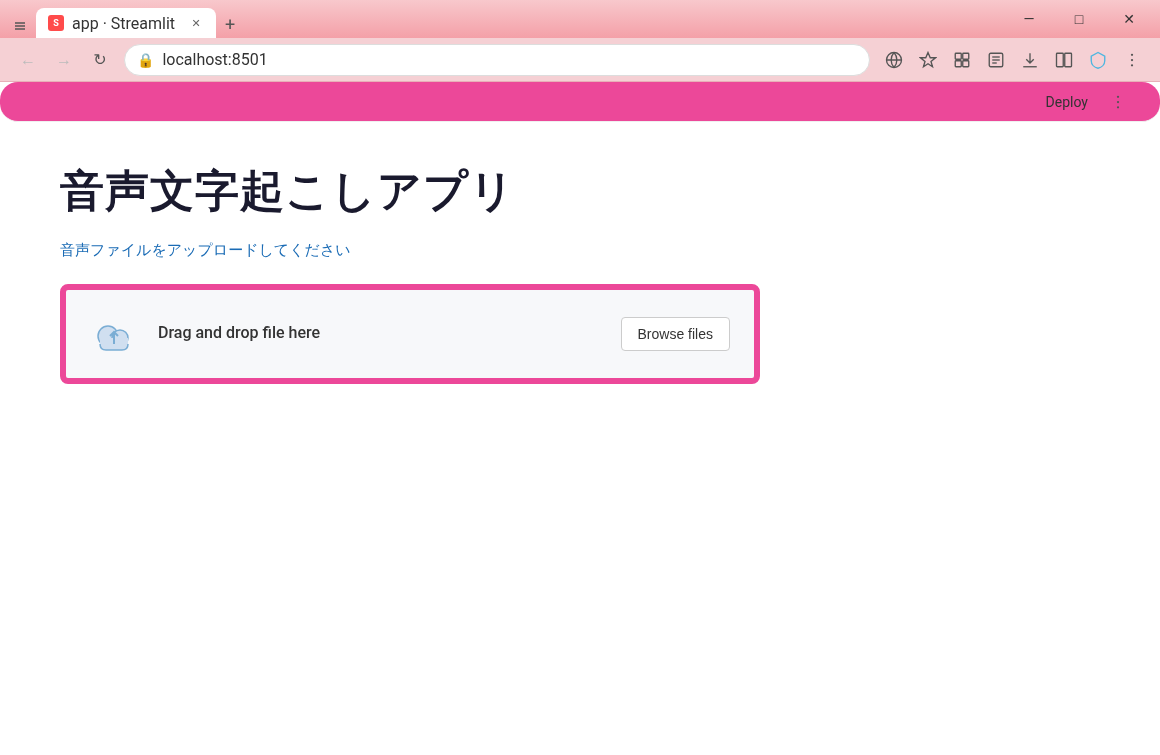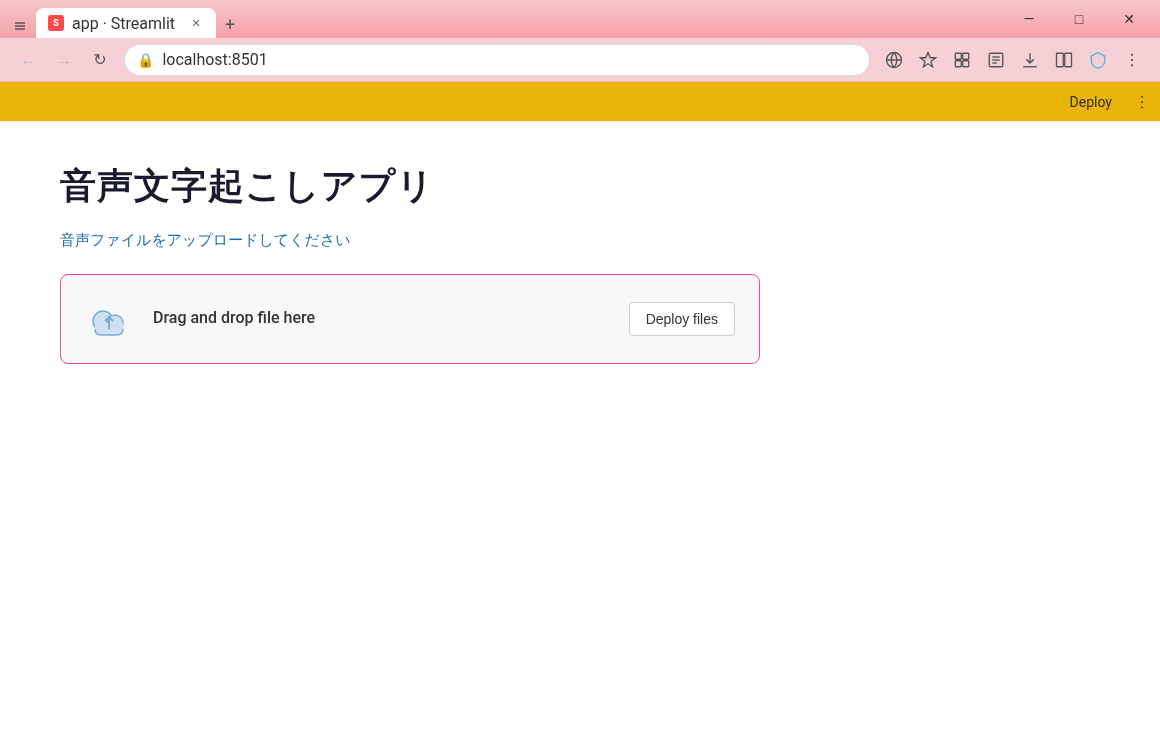--- a/index.html
+++ b/index.html
@@ -179,27 +179,28 @@
     }
 
     .nav-actions {
       display: flex;
       gap: 2px;
     }
 
     
     .streamlit-top-bar {
       height: 40px;
-      background: #eab308;
+      background: #ec4899;
       display: flex;
       align-items: center;
       justify-content: flex-end;
-      padding: 0 4px;
+      padding: 0 28px;
       border-bottom: 1px solid #f0f0f0;
       gap: 8px;
+      border-radius: 18px;
     }
 
     .deploy-btn {
       font-size: 14px;
       color: #333;
       cursor: pointer;
       padding: 4px 8px;
     }
 
     .menu-dots {
@@ -216,37 +217,37 @@
 
     
     .page-content {
       flex: 1;
       background: #fff;
       padding: 40px 60px;
       overflow-y: auto;
     }
 
     .app-title {
-      font-size: 36px;
+      font-size: 44px;
       font-weight: bold;
       color: #1a1a2e;
       margin-bottom: 20px;
       letter-spacing: 1px;
     }
 
     .subtitle {
       font-size: 15px;
       color: #1a6bb5;
       margin-bottom: 24px;
     }
 
     
     .upload-area {
       background: #f7f8fa;
-      border: 1px solid #ec4899;
+      border: 6px solid #ec4899;
       border-radius: 8px;
       display: flex;
       align-items: center;
       padding: 20px 24px;
       gap: 20px;
       max-width: 700px;
     }
 
     .upload-icon {
       width: 48px;
@@ -404,17 +405,17 @@
         <rect x="10" y="28" width="28" height="10" rx="0" fill="#d0dff0"></rect>
         <line x1="24" y1="36" x2="24" y2="22" stroke="#7aadd4" stroke-width="2"></line>
         <polyline points="20,26 24,22 28,26" stroke="#7aadd4" stroke-width="2" fill="none"></polyline>
         <path d="M10 34 Q10 40 16 40 H32 Q38 40 38 34" fill="#d0dff0" stroke="#7aadd4" stroke-width="1.5"></path>
       </svg>
 
       <div class="upload-text">
         <div class="drag-drop-text">Drag and drop file here</div>
       </div>
 
-      <button class="browse-btn">Deploy files</button>
+      <button class="browse-btn">Browse files</button>
     </div>
   </div>
 
 </div>
 
 </body></html>

